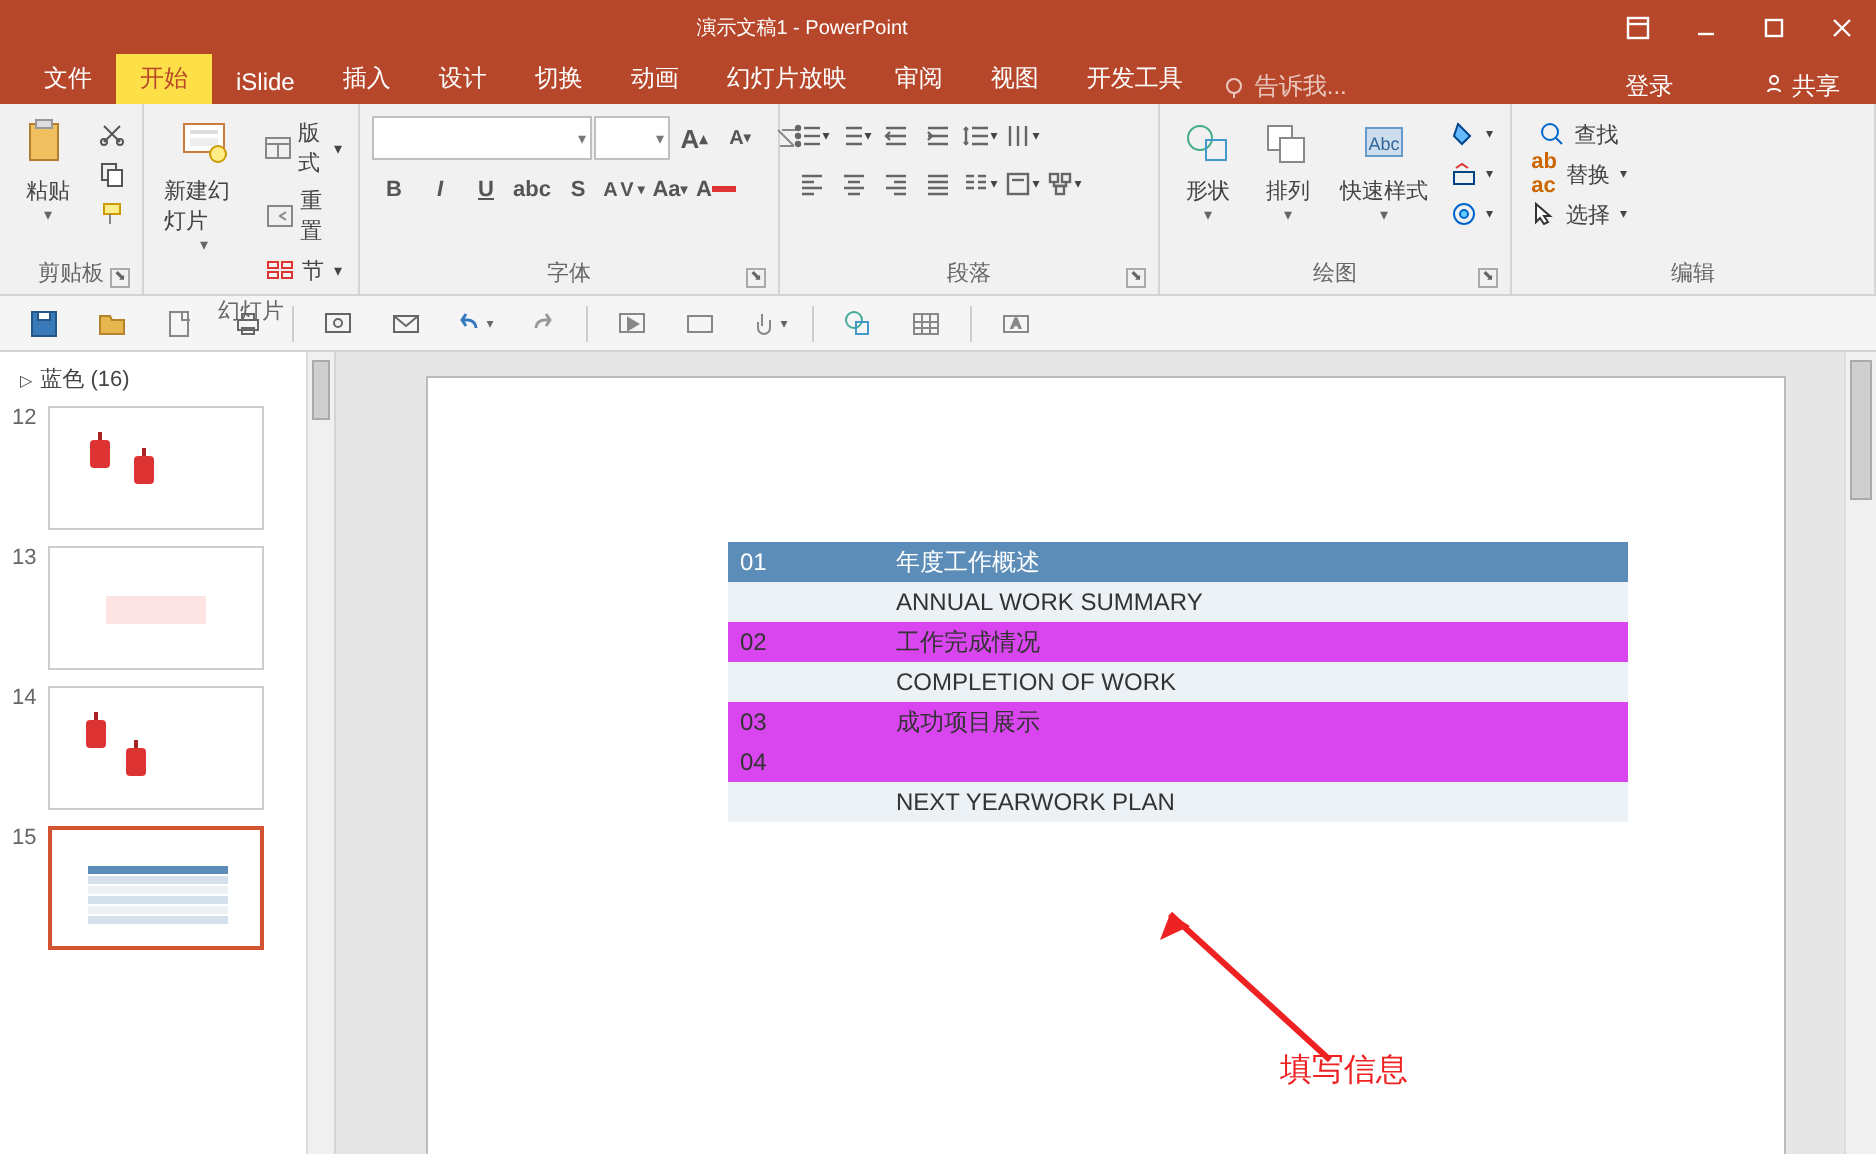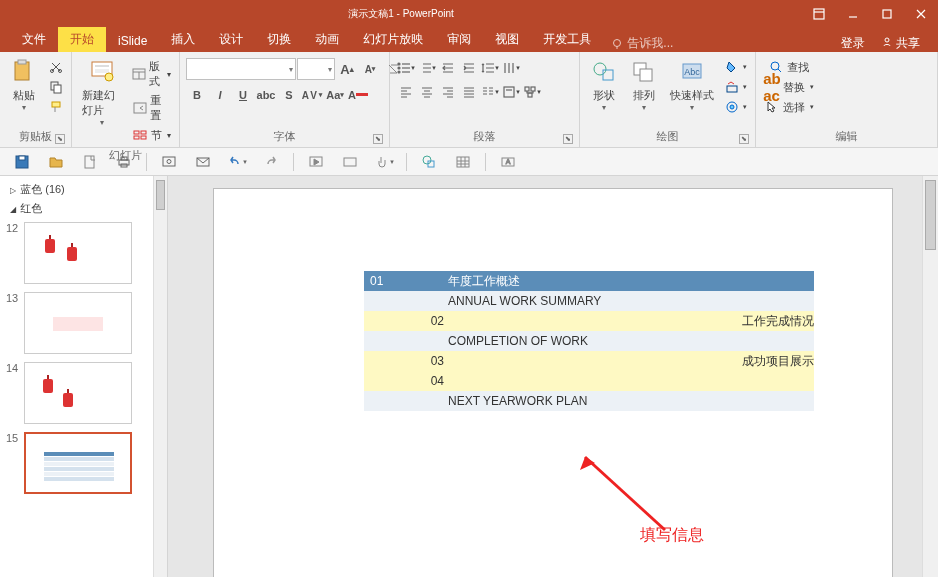--- a/index.html
+++ b/index.html
@@ -8,21 +8,21 @@
 .titlebar { height: 28px; background: #b7472a; display: flex; align-items: center; color: #fff; font-size: 10px; }
 .titlebar .title { flex: 1; text-align: center; }
 .titlebar .controls { display: flex; }
 .titlebar .controls .ctl { width: 34px; height: 28px; display: flex; align-items: center; justify-content: center; cursor: pointer; }
 .titlebar .controls svg { width: 12px; height: 12px; stroke: #fff; stroke-width: 1.2; fill: none; }
 
 .tabs { height: 24px; background: #b7472a; display: flex; align-items: flex-end; padding-left: 10px; font-size: 12px; color: #fff; }
 .tabs .tab { padding: 4px 12px; cursor: pointer; }
 .tabs .tab.active { background: #fde047; color: #b7472a; }
 .tabs .spacer { flex: 1; }
-.tabs .right { display: flex; align-items: flex-start; padding-right: 10px; }
+.tabs .right { display: flex; align-items: flex-start; padding-right: 10px; gap: 28px; }
 .tabs .right .item { padding: 0 8px; cursor: pointer; }
 .tabs .tell-me { display: flex; align-items: center; opacity: .7; padding-left: 8px; }
 .tabs .tell-me svg { width: 12px; height: 12px; margin-right: 4px; stroke: #fff; fill: none; }
 
 .ribbon { height: 96px; background: #f1f1f1; border-bottom: 1px solid #d4d4d4; display: flex; font-size: 11px; color: #444; }
 .group { display: flex; flex-direction: column; border-right: 1px solid #d4d4d4; padding: 4px 4px 0; }
 .group .body { flex: 1; display: flex; align-items: flex-start; }
 .group .label { text-align: center; font-size: 11px; color: #666; padding: 2px 0 3px; position: relative; }
 .group .label .launcher { position: absolute; right: 2px; bottom: 3px; width: 10px; height: 10px; border: 1px solid #aaa; font-size: 7px; line-height: 8px; text-align: center; }
 
@@ -58,21 +58,21 @@
 .editor { flex: 1; position: relative; display: flex; justify-content: center; overflow: auto; }
 .editor .vbar { position: absolute; right: 0; top: 0; width: 16px; height: 100%; background: #f0f0f0; border-left: 1px solid #ddd; }
 .editor .vbar .thumb2 { position: absolute; left: 2px; right: 2px; top: 4px; height: 70px; background: #cfcfcf; border: 1px solid #aaa; }
 .slide { width: 680px; background: #fff; border: 1px solid #bbb; margin-top: 12px; height: 390px; position: relative; }
 .stable { position: absolute; left: 150px; top: 82px; width: 450px; font-size: 12px; }
 .stable .row { display: flex; height: 20px; align-items: center; }
 .stable .row .c1 { width: 80px; padding-left: 6px; }
 .stable .row .c2 { flex: 1; padding-left: 4px; }
 .bg1 { background: #5b8db8; color: #fff; }
 .bg2 { background: #ecf1f6; color: #333; }
-.bg3 { background: #fef9c3; color: #333; text-align: right; }
+.bg3 { background: #d946ef; color: #333; }
 .annotation { position: absolute; left: 640px; top: 525px; color: #e22; font-size: 16px; }
 .arrow { position: absolute; left: 570px; top: 445px; }
 .arrow svg { width: 100px; height: 90px; }
 
 .lantern { width: 10px; height: 14px; background: #d33; display: inline-block; margin: 2px; border-radius: 2px; position: relative; }
 .lantern::before { content:''; position:absolute; left:4px; top:-4px; width:2px; height:4px; background:#a22; }
 .mini-table { position:absolute; left:18px; top:18px; width:70px; }
 .mini-table div { height:4px; margin-bottom:1px; }
 </style>
 </head>
@@ -431,21 +431,21 @@
             <div class="sicon">
               <svg width="14" height="14" viewBox="0 0 14 14" fill="none" stroke="#06c">
                 <circle cx="6" cy="6" r="4"></circle>
                 <path d="M9 9l3 3"></path>
               </svg>
             </div>
             <span>查找</span>
           </div>
         <div class="smallrow">
             <div class="sicon">
-              <span style="font-size:15px;color:#c60;font-weight:bold">ab<br>ac</span>
+              <span style="font-size:11px;color:#c60;font-weight:bold">ab<br>ac</span>
             </div>
             <span>替换</span>
             <span style="font-size:7px;margin-left:2px">▾</span>
           </div>
         <div class="smallrow">
             <div class="sicon">
               <svg width="14" height="14" viewBox="0 0 14 14" fill="#fff" stroke="#333">
                 <path d="M3 2l0 9 2-2 2 3 2-1-2-3 3 0z"></path>
               </svg>
             </div>
@@ -543,21 +543,20 @@
       <svg viewBox="0 0 16 16" fill="none" stroke="#888">
         <rect x="2" y="4" width="12" height="8"></rect>
         <text x="8" y="10" font-size="7" text-anchor="middle" fill="#666">A</text>
       </svg>
     </div>
 </div>
 
 <div class="workspace">
   <div class="sidepanel">
     <div class="section"><span class="tri">▷</span><span>蓝色 (16)</span></div>
-    <div class="section"><span class="tri">◢</span><span>红色</span></div>
 
     <div class="thumbwrap">
       <div class="num">12</div>
       <div class="thumb">
         <span class="lantern" style="position:absolute;left:18px;top:14px"></span>
         <span class="lantern" style="position:absolute;left:40px;top:22px"></span>
       </div>
     </div>
     <div class="thumbwrap">
       <div class="num">13</div>

